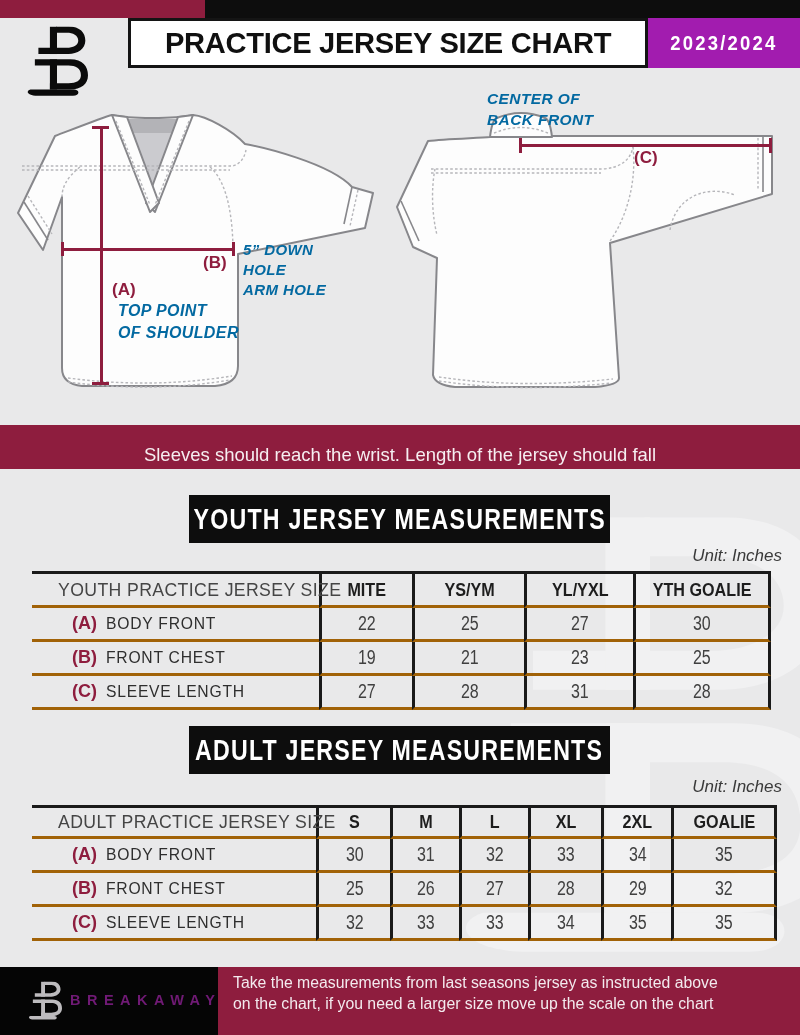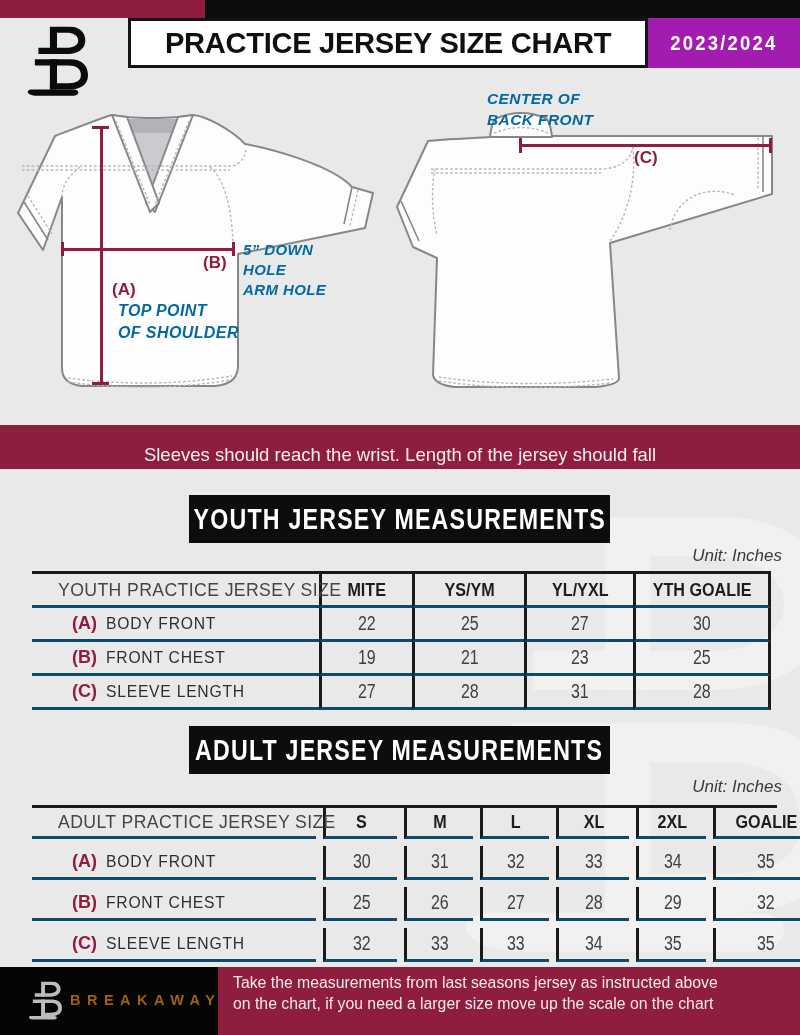--- a/index.html
+++ b/index.html
@@ -39,35 +39,35 @@
 
   
   .sec-banner{position:absolute;left:189px;width:421px;height:48px;background:#0d0d0d;border-radius:0;
               display:flex;align-items:center;justify-content:center;z-index:2;}
   .sec-banner span{color:#fff;font-size:29px;font-weight:700;letter-spacing:1.5px;white-space:nowrap;
                    display:inline-block;transform:scaleX(.8);}
   .unit{position:absolute;left:0;width:770px;text-align:right;font-style:italic;font-size:17px;color:#3a3a3a;z-index:2;margin-left:12px;}
 
   
   .grid{position:absolute;z-index:2;display:grid;border-top:3px solid #1a1a1a;box-sizing:content-box;}
-  .cell{border-bottom:3px solid #0c4a6e;display:flex;align-items:center;box-sizing:border-box;background:transparent;}
+  .cell{border-bottom:3px solid #a16207;display:flex;align-items:center;box-sizing:border-box;background:transparent;}
   .cell.vline{border-left:3px solid #1a1a1a;}
   .cell.vr{border-right:3px solid #1a1a1a;}
   .cell.center{justify-content:center;}
   .th-size span{font-size:19px;color:#454545;letter-spacing:.4px;display:inline-block;transform:scaleX(.93);transform-origin:left center;padding-left:28px;white-space:nowrap;}
   .th-val span{font-size:19px;font-weight:700;color:#1d1d1d;display:inline-block;transform:scaleX(.85);white-space:nowrap;}
   .rowlabel{padding-left:40px;}
   .rowlabel .mk{color:#8e1d3e;font-weight:700;font-size:18px;margin-right:9px;}
   .rowlabel .lb{font-size:16.5px;color:#2e2e2e;letter-spacing:.8px;display:inline-block;transform:scaleX(.95);transform-origin:left center;white-space:nowrap;}
   .val span{font-size:19.5px;color:#404040;display:inline-block;transform:scaleX(.82);}
 
   
   .foot-black{position:absolute;left:0;top:967px;width:218px;height:68px;background:#050505;z-index:5;}
   .foot-maroon{position:absolute;left:218px;top:967px;width:582px;height:68px;background:#8e1d3e;z-index:5;}
-  .foot-brand{position:absolute;left:70px;top:992px;color:#a16207;font-size:14.5px;font-weight:700;letter-spacing:6.5px;z-index:6;white-space:nowrap;}
+  .foot-brand{position:absolute;left:70px;top:992px;color:#701a75;font-size:14.5px;font-weight:700;letter-spacing:6.5px;z-index:6;white-space:nowrap;}
   .foot-text{position:absolute;left:233px;top:972px;width:560px;color:#f3eaee;font-size:15.8px;line-height:21.4px;z-index:6;}
 </style>
 </head>
 <body>
 
 <div class="page">
 
   <svg width="0" height="0" style="position:absolute">
     <symbol id="bmark" viewBox="0 0 70 80">
       <path fill="currentColor" d="M34,0 L48,0 C61,0 67,7 67,16 C67,25 58,31 48,31 L14,31 L14,24 L46,24 C53,24 59,21 59,16 C59,10 53,7 46,7 L34,7 Z"></path>
@@ -240,21 +240,21 @@
     <div class="cell vline vr center val">
         <span>28</span>
       </div>
   </div>
 
   <div class="sec-banner" style="top:726px">
     <span>ADULT JERSEY MEASUREMENTS</span>
   </div>
   <div class="unit" style="top:777px">Unit: Inches</div>
 
-  <div class="grid" style="left:32px;top:805px;width:745px;grid-template-columns:284px 74px 69px 69px 73px 70px 106px;grid-template-rows:31px 34px 34px 34px;gap:7px;">
+  <div class="grid" style="left:32px;top:805px;width:745px;grid-template-columns:284px 74px 69px 69px 73px 70px 106px;grid-template-rows:31px 34px 34px 34px;">
     <div class="cell th-size">
         <span>ADULT PRACTICE JERSEY SIZE</span>
       </div>
     <div class="cell vline center th-val">
         <span>S</span>
       </div>
     <div class="cell vline center th-val">
         <span>M</span>
       </div>
     <div class="cell vline center th-val">

